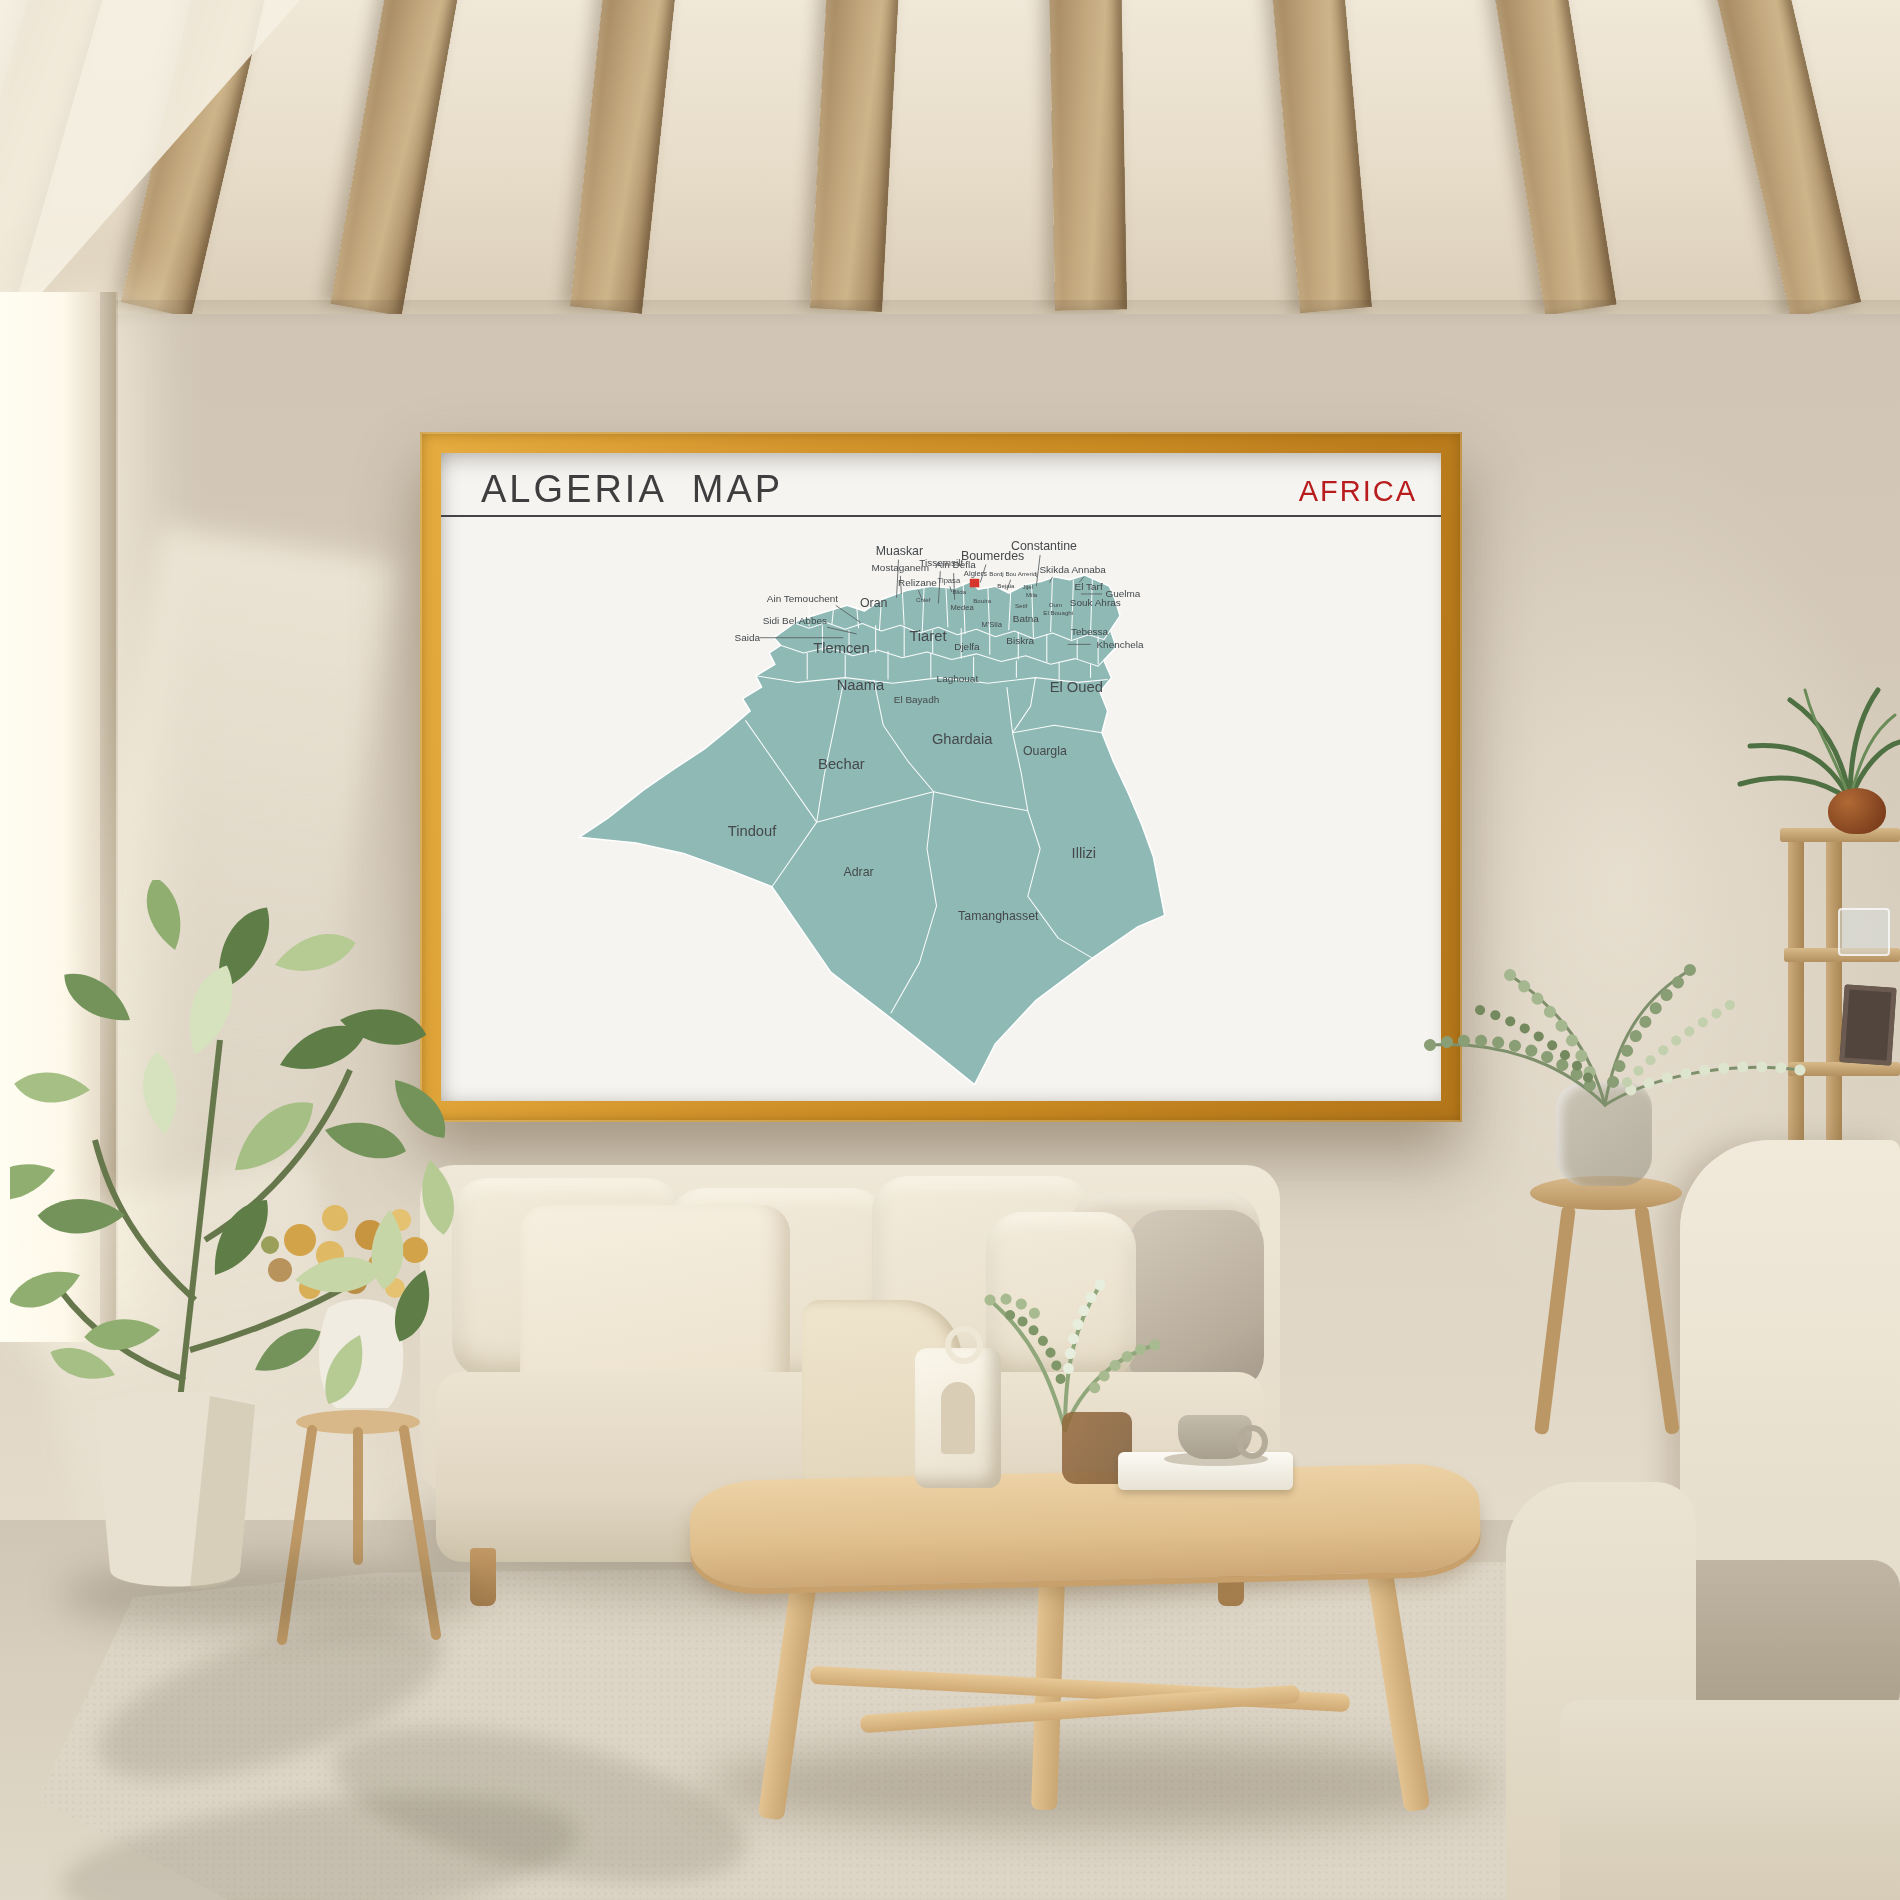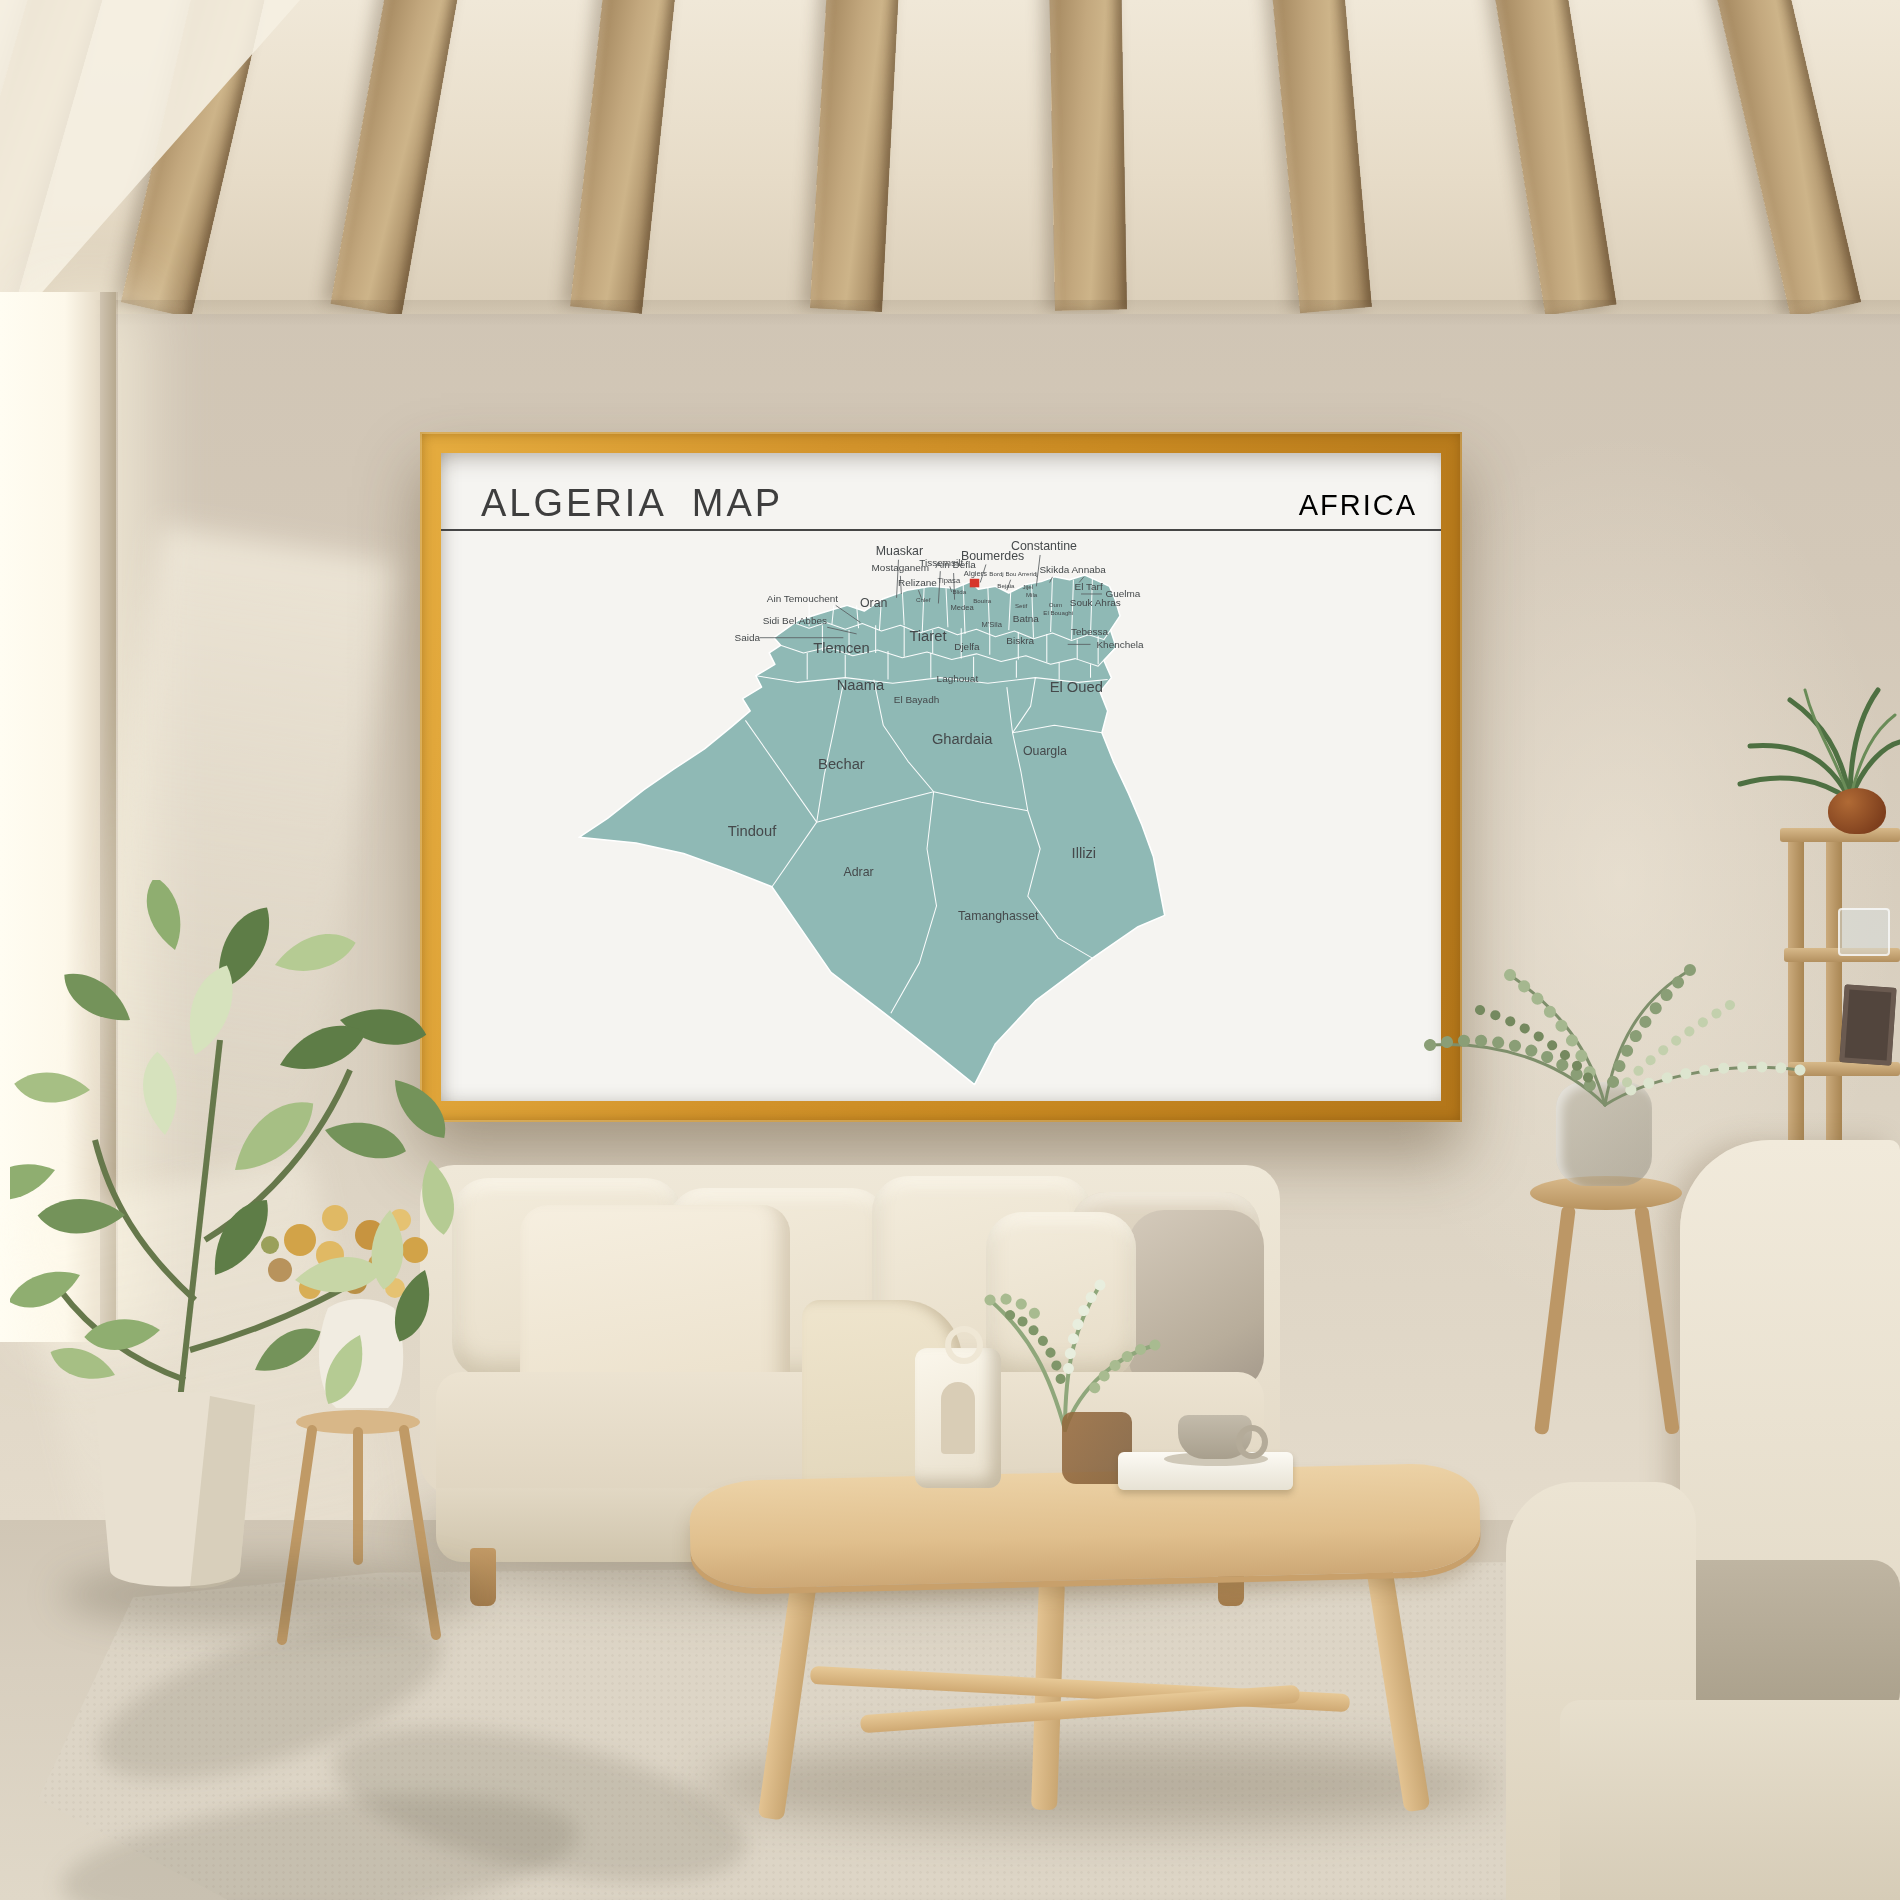--- a/index.html
+++ b/index.html
@@ -31,25 +31,25 @@
   #streak-2{left:60px;top:1180px;width:300px;height:460px;transform:rotate(-12deg);opacity:.7;}
   #glow-right{right:0;top:430px;width:560px;height:900px;
               background:radial-gradient(closest-side,rgba(255,248,234,.38),rgba(255,248,234,0));}
 
   
   #poster{left:420px;top:432px;width:1042px;height:690px;padding:21px;box-sizing:border-box;
           background:linear-gradient(100deg,#e5ac3f 0%,#d3942c 35%,#c98a22 60%,#b3761a 100%);
           box-shadow:0 34px 60px rgba(75,55,25,.38), inset 0 0 0 2px rgba(255,230,170,.35), inset 0 0 14px rgba(110,70,10,.55);}
   #poster-paper{position:relative;width:100%;height:100%;overflow:hidden;background:#f5f4f1;
                 box-shadow:inset 0 16px 22px -12px rgba(60,50,35,.35), inset 0 -10px 18px -12px rgba(60,50,35,.25), inset 14px 0 20px -14px rgba(60,50,35,.25);}
-  #poster-head{position:absolute;left:0;right:0;top:16px;height:60px;border-bottom:2px solid #454545;}
+  #poster-head{position:absolute;left:0;right:0;top:2px;height:60px;border-bottom:2px solid #454545;}
   #poster-title{position:absolute;left:40px;bottom:4px;font-size:38px;letter-spacing:3px;
                 color:#3e3e3e;font-weight:500;white-space:pre;}
   #poster-continent{position:absolute;right:24px;bottom:7px;font-size:29px;letter-spacing:2px;
-                    color:#000000;font-weight:400;}
+                    color:#b91c1c;font-weight:400;}
   #algeria-map{position:absolute;left:119px;top:82px;width:618px;height:561px;}
   #algeria-map path.land{fill:var(--land);stroke:var(--border);stroke-width:1.6;stroke-linejoin:round;}
   #algeria-map path.ib{fill:none;stroke:var(--border);stroke-width:1.1;stroke-linejoin:round;opacity:.95;}
   #algeria-map text.ml{fill:var(--label);text-anchor:middle;font-family:"Liberation Sans",sans-serif;}
   #algeria-map .s1{font-size:6.5px;} #algeria-map .s2{font-size:8px;} #algeria-map .s3{font-size:10.5px;}
   #algeria-map .s4{font-size:13px;} #algeria-map .s5{font-size:15.5px;}
   #algeria-map line.ldr{stroke:var(--leader);stroke-width:.9;}
 
   
   #floor{left:0;top:1520px;width:1900px;height:380px;

